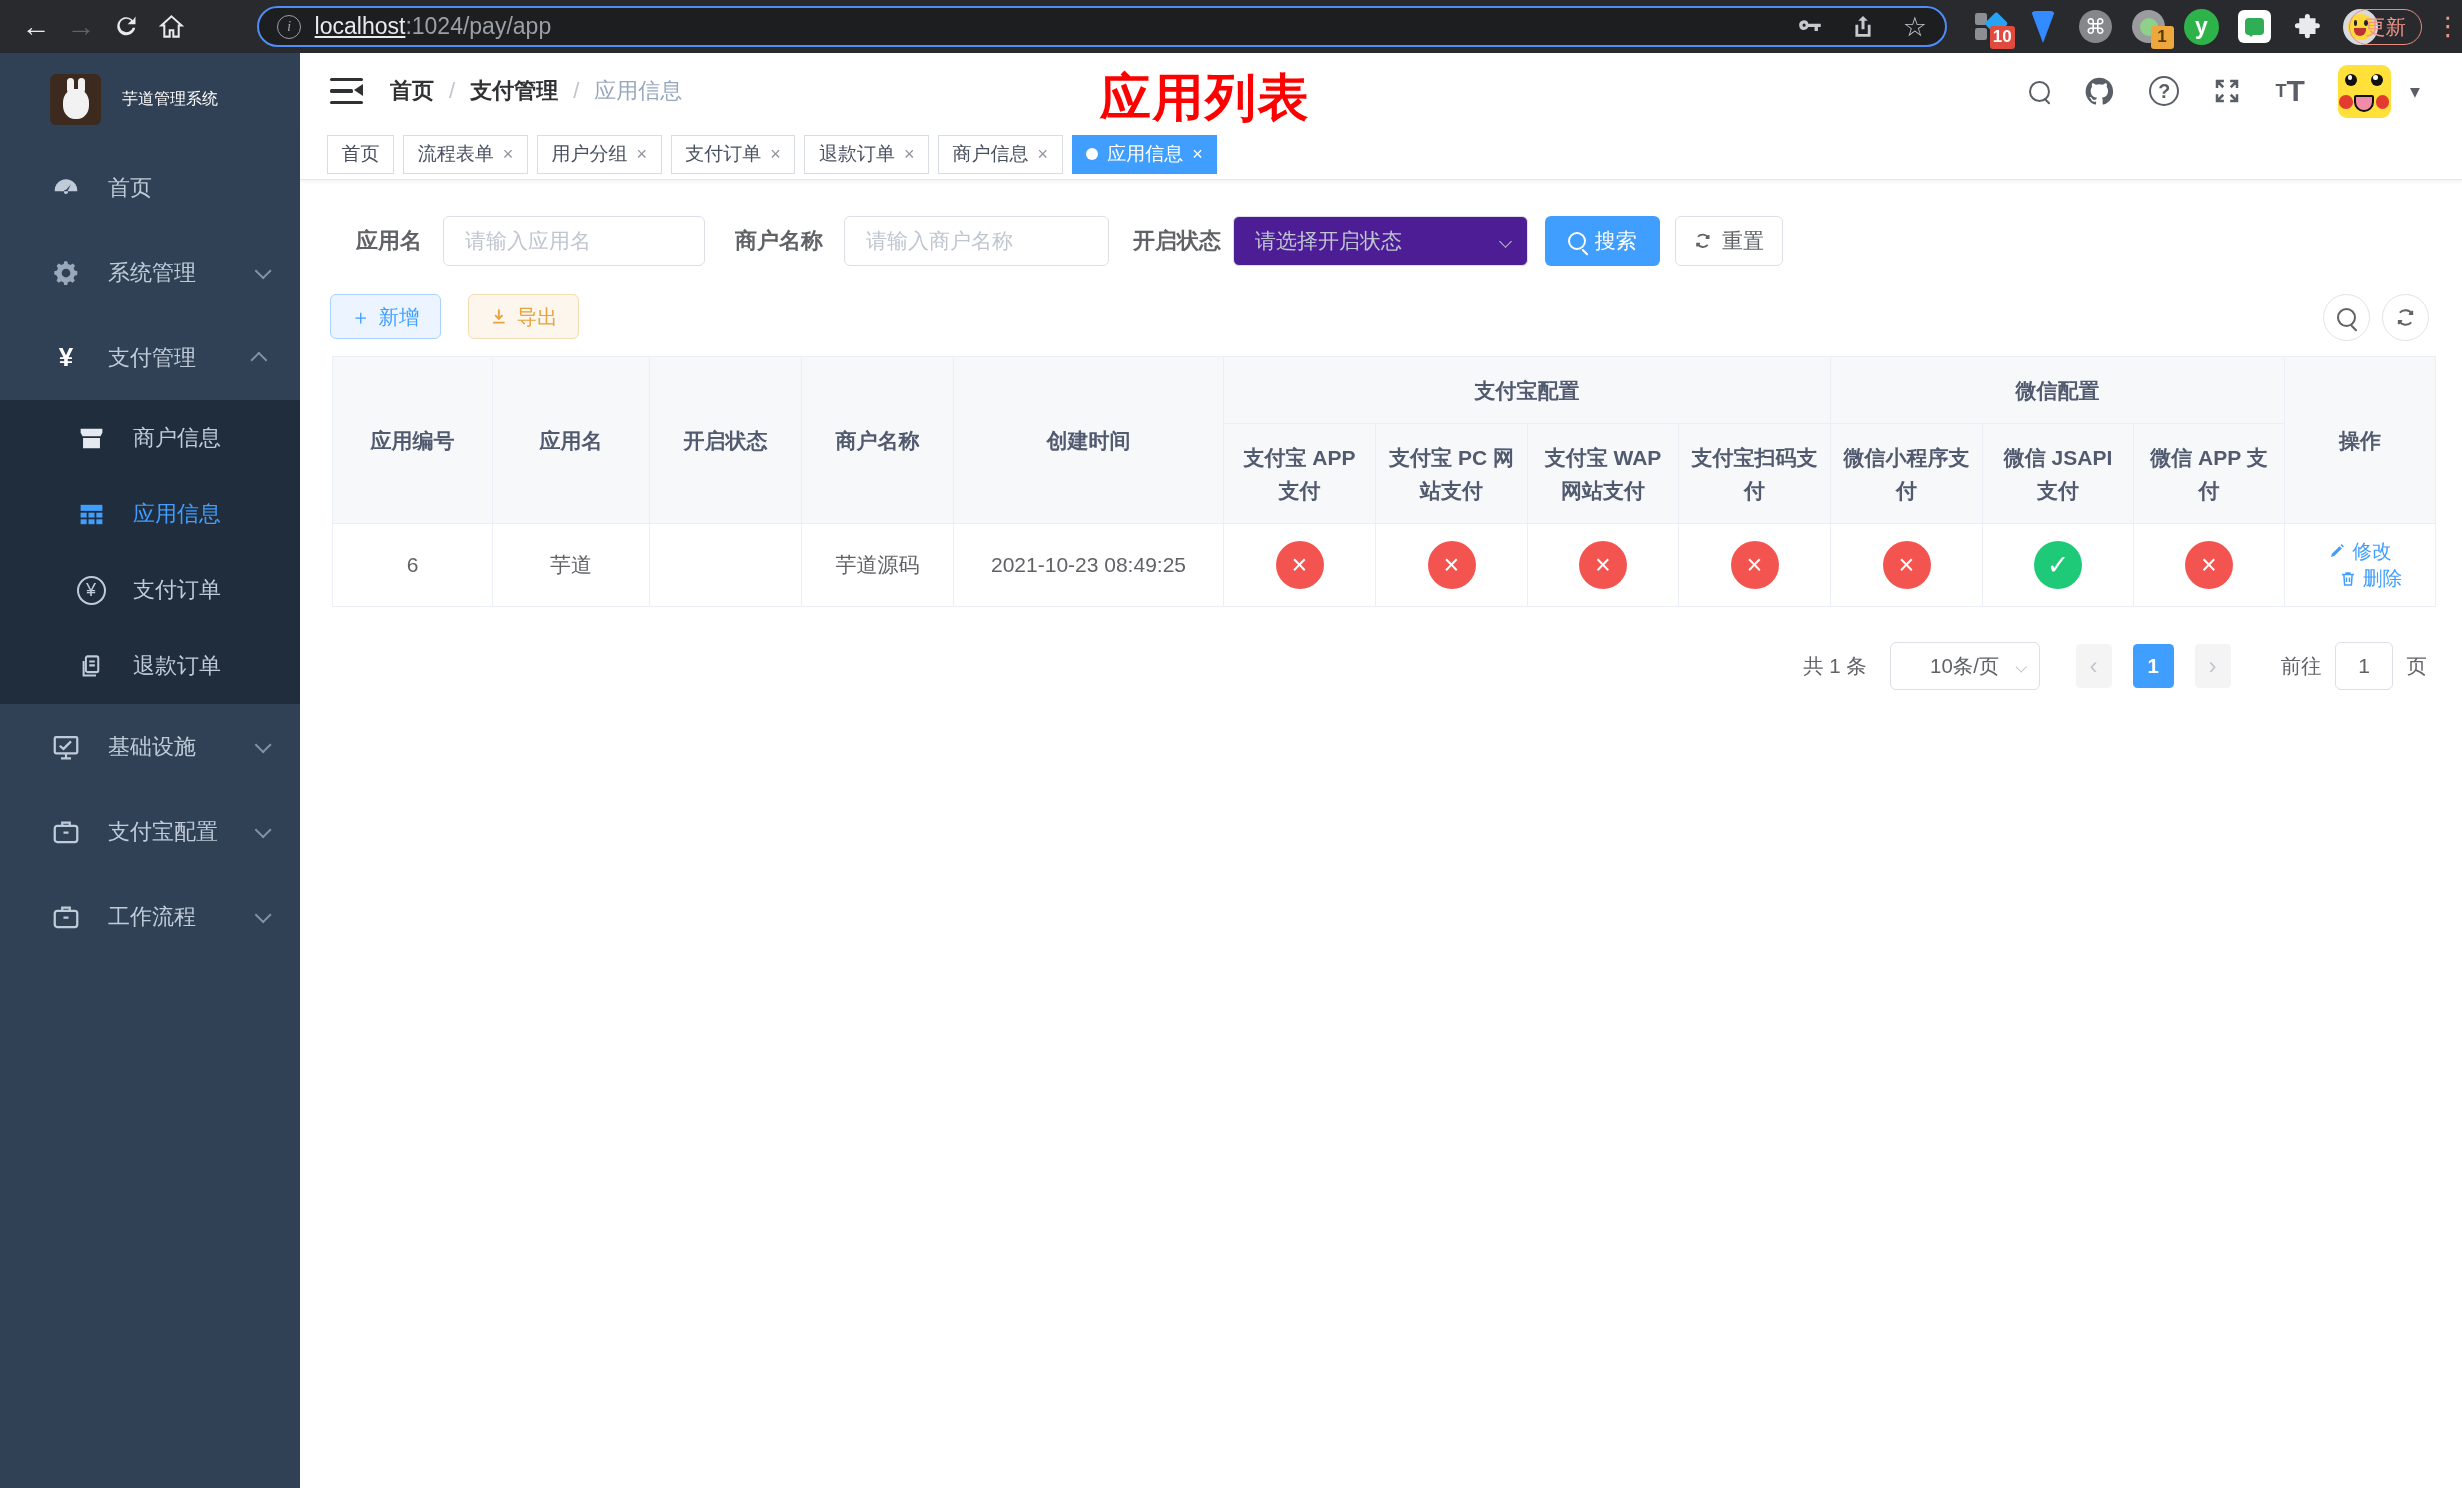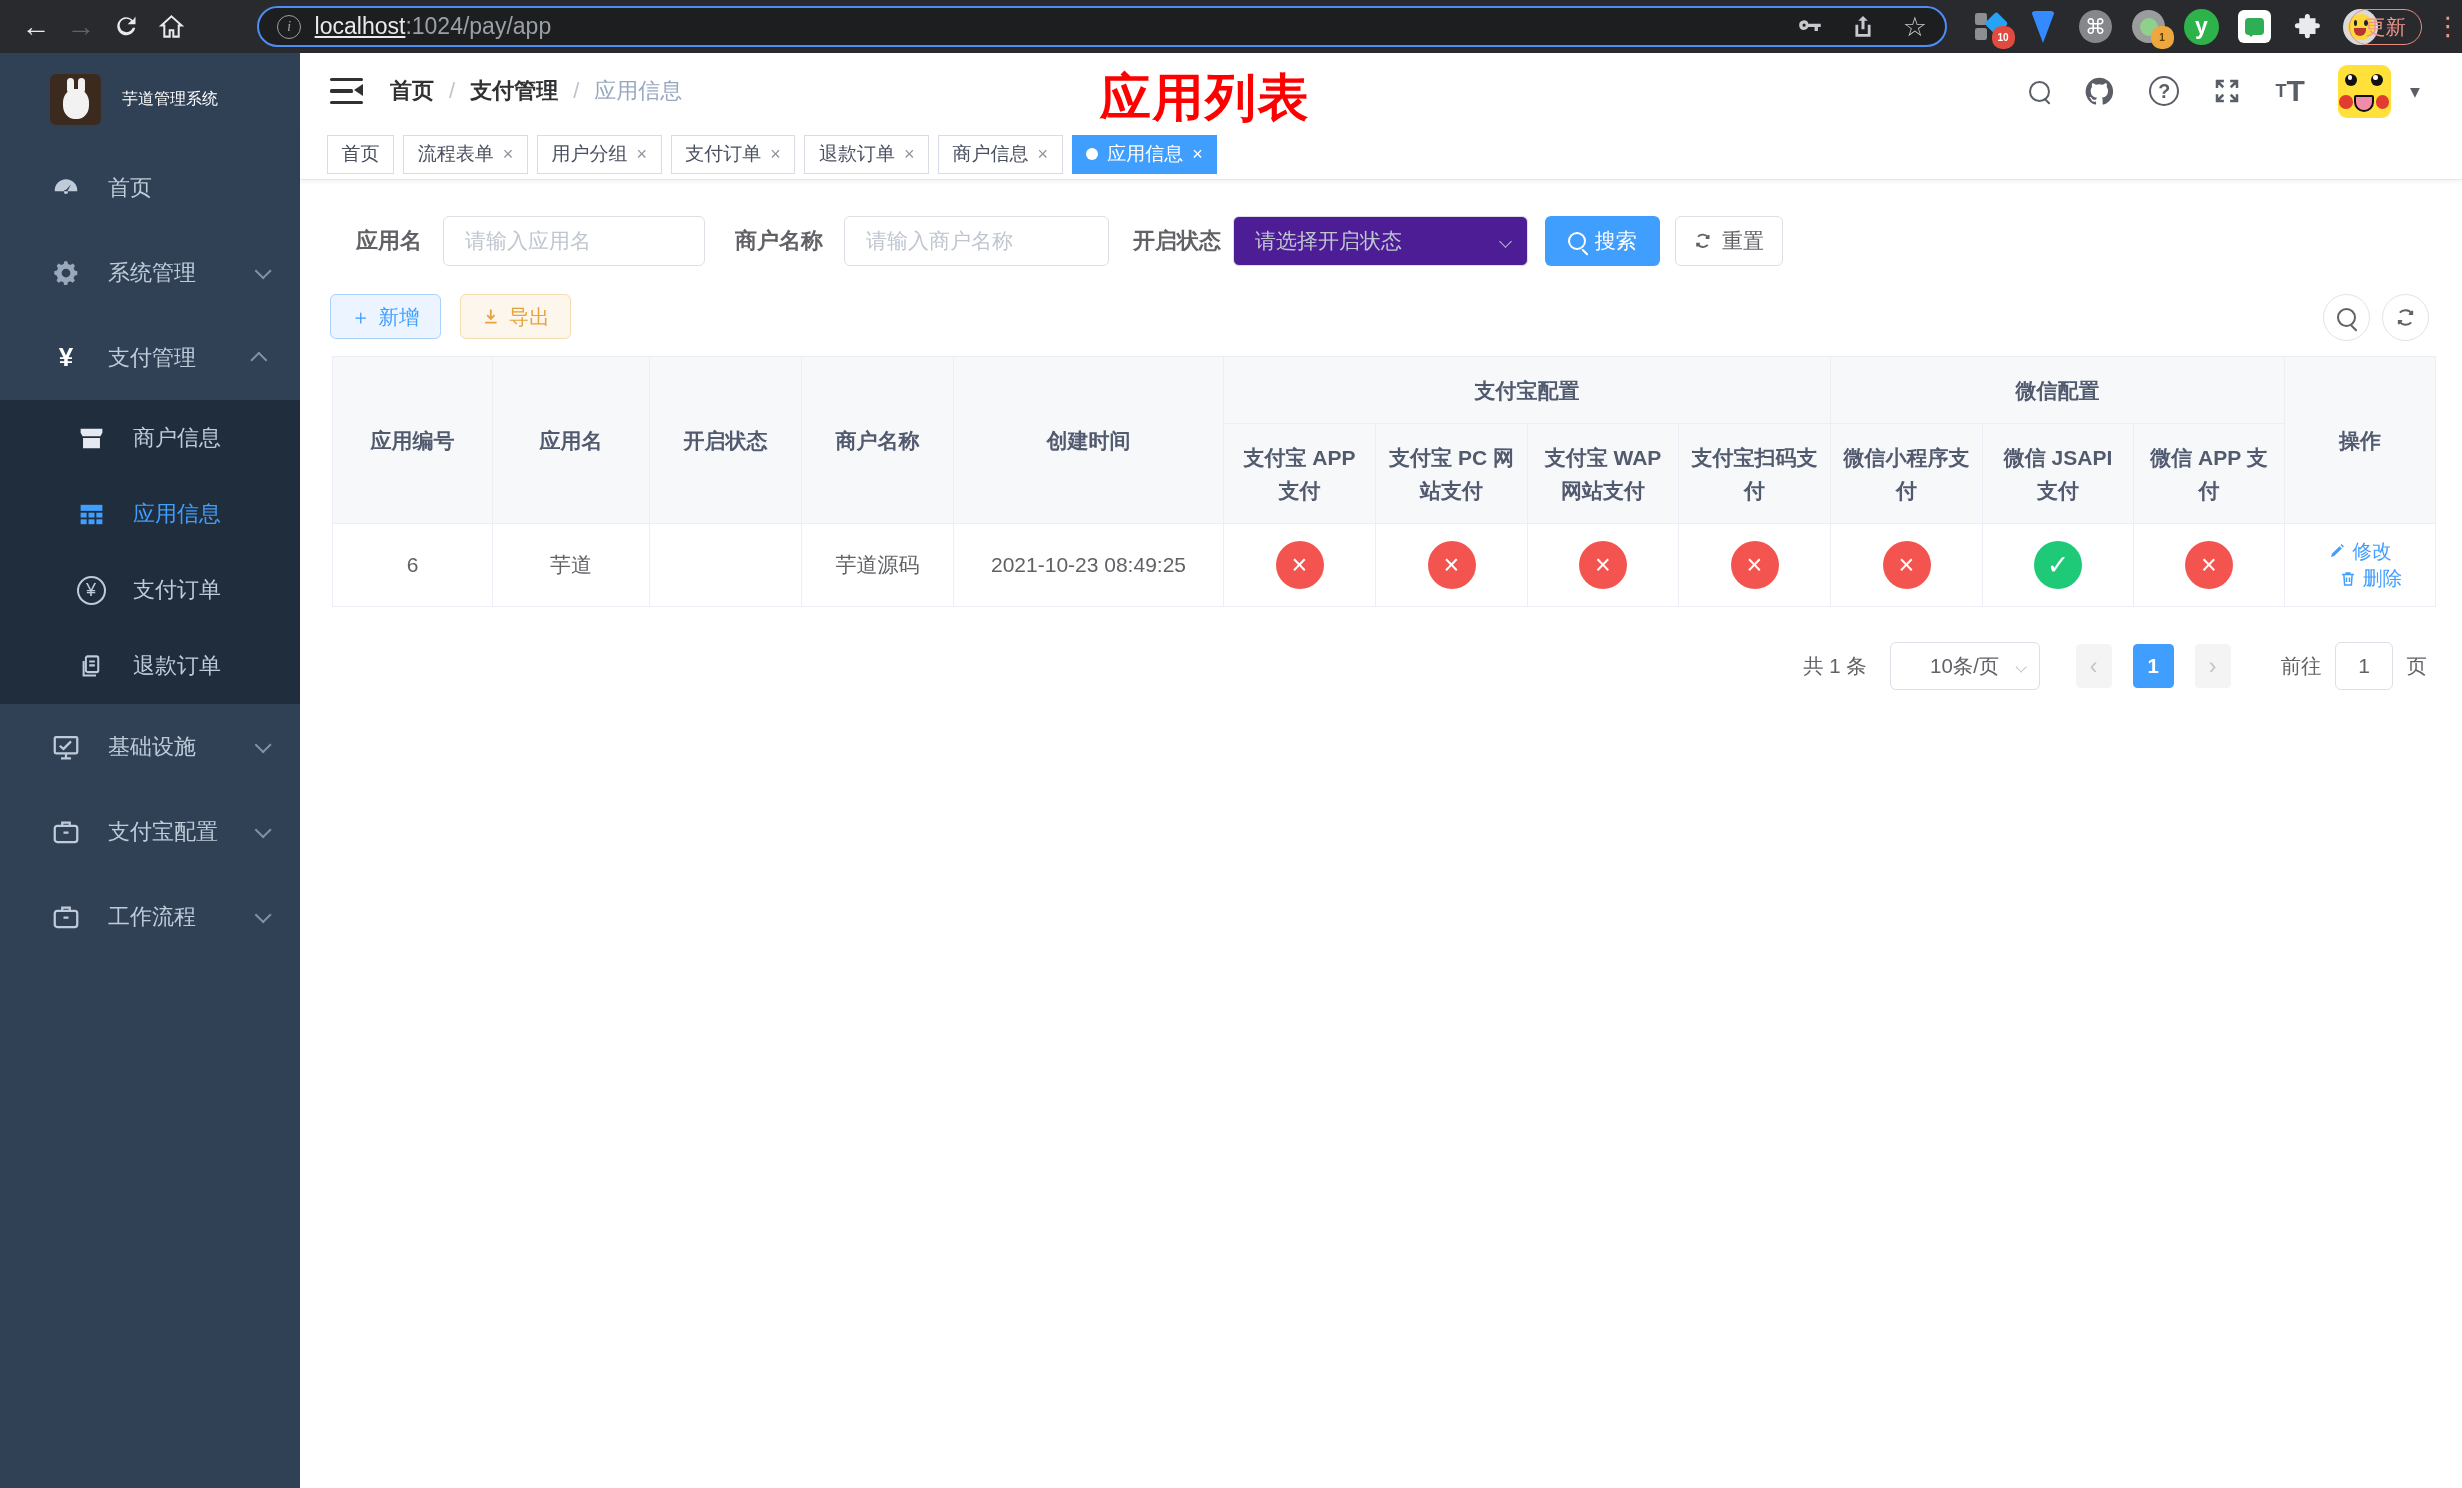--- a/index.html
+++ b/index.html
@@ -16,22 +16,22 @@
     background:#1d1e20; border:2.3px solid #4e8cf6; border-radius:21px;
     display:flex; align-items:center; padding:0 18px; }
   .info-circle { width:24px; height:24px; border:1.9px solid #9aa0a6; border-radius:50%;
     color:#9aa0a6; font-size:15px; font-style:italic; display:flex; align-items:center;
     justify-content:center; margin-right:13.6px; font-family:"Liberation Serif",serif; }
   .url-host { color:#e8eaed; font-size:23px;text-decoration:underline; }
   .url-path { color:#9aa0a6; font-size:23px; }
   .url-right { margin-left:auto; display:flex; align-items:center; gap:27px; color:#c6c9cd; }
   .ext-row { position:absolute; left:1972px; top:0; height:53px; display:flex; align-items:center; gap:18px; }
   .ext { position:relative; width:35px; height:35px; display:flex; align-items:center; justify-content:center; }
-  .badge { position:absolute; right:-7.6px; bottom:-4.5px; min-width:23px; height:23px; border-radius:10px;
-    font-size:10px; font-weight:bold; display:flex; align-items:center; justify-content:center; padding:0 3px; }
+  .badge { position:absolute; right:-7.6px; bottom:-4.5px; min-width:23px; height:23px; border-radius:3px;
+    font-size:17px; font-weight:bold; display:flex; align-items:center; justify-content:center; padding:0 3px; }
   .badge.red { background:#e04a3f; color:#fff; }
   .badge.orange { background:#eda73c; color:#553c00; }
   .sq2 { position:relative; width:30px; height:30px; }
   .sq2 i { position:absolute; width:12px; height:12px; background:#8b8e92; border-radius:2.3px; }
   .sq2 i:nth-child(1){left:0;top:1.5px;} .sq2 i:nth-child(2){left:0;top:16.7px;}
   .sq2 .diamond { position:absolute; left:13.6px; top:3px; width:16.7px; height:16.7px; background:#27a3f5;
     transform:rotate(45deg); border-radius:3px; }
   .kite { width:0;height:0; border-left:12px solid transparent; border-right:12px solid transparent;
     border-top:32px solid #2f7df6; border-radius:4.5px; filter:brightness(1.1); }
   .circ { border-radius:50%; display:flex; align-items:center; justify-content:center; }
@@ -128,21 +128,21 @@
   .btn-plain { background:#fff; border-color:#dcdfe6; color:#606266; }
   .i-search { width:18px; height:18px; border:2.3px solid currentColor; border-radius:50%; position:relative; display:inline-block; }
   .i-search:after { content:""; position:absolute; left:14.4px; top:14.4px; width:2.3px; height:8.3px; background:currentColor;
     transform:rotate(-45deg); border-radius:1.5px; }
 
   
   .action-row { position:absolute; left:0; top:241px; right:0; height:47px; }
   .btn-sm { position:absolute; height:45px; width:111px; border-radius:6px; font-size:20.4px; display:flex;
     align-items:center; justify-content:center; gap:7.6px; border:1.5px solid; cursor:pointer; }
   .btn-add { left:29.5px; background:#ecf5ff; border-color:#a9d1fb; color:#409eff; }
-  .btn-export { left:160px; background:#fdf6ec; border-color:#f3ddb2; color:#e6a23c; }
+  .btn-export { left:168px; background:#fdf6ec; border-color:#f3ddb2; color:#e6a23c; }
   .round-btns { position:absolute; right:33px; top:0; display:flex; gap:12px; }
   .round-btn { width:47px; height:47px; border:1.5px solid #dfe3e9; border-radius:50%; background:#fff;
     display:flex; align-items:center; justify-content:center; color:#606266; cursor:pointer; }
 
   
   .tbl-wrap { position:absolute; left:32px; top:303px; }
   table { border-collapse:collapse; table-layout:fixed; width:2104px; }
   th, td { border:1.5px solid #ebeef5; text-align:center; vertical-align:middle; }
   thead th { background:#f7f8fa; color:#515a6e; font-size:21px; font-weight:bold; line-height:33px; padding:6px 10.6px; }
   tr.gh th { height:67px; }

